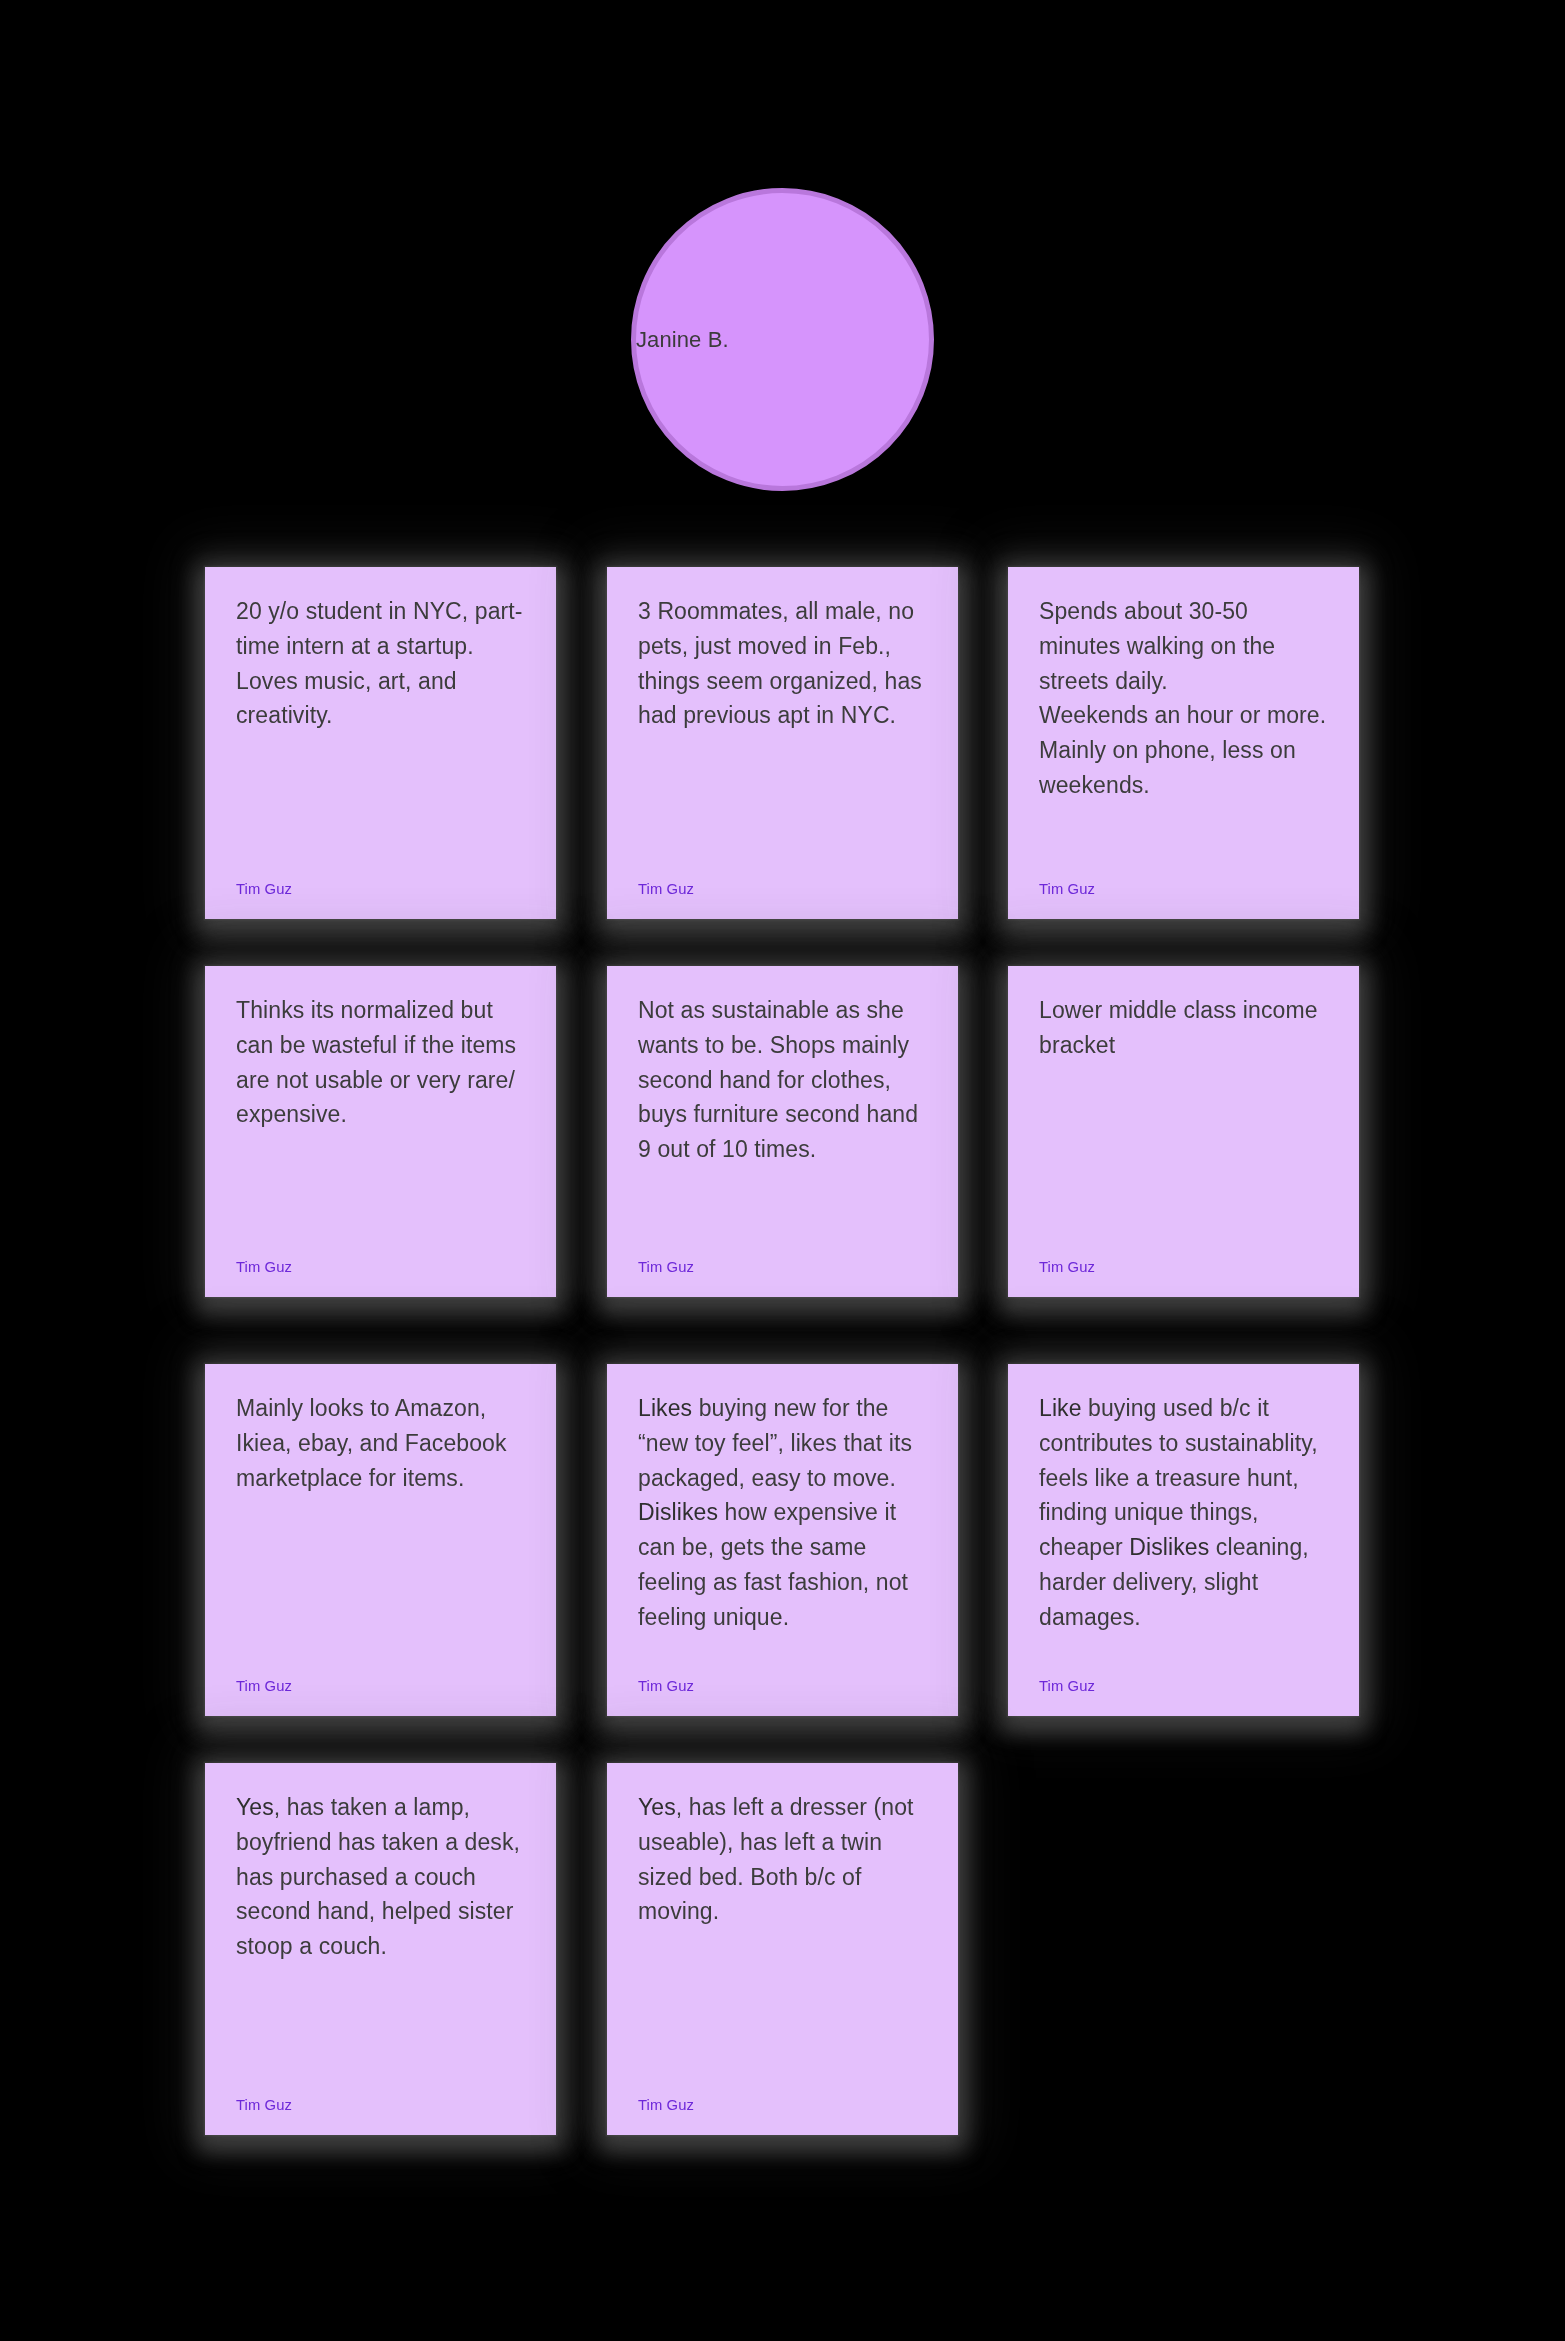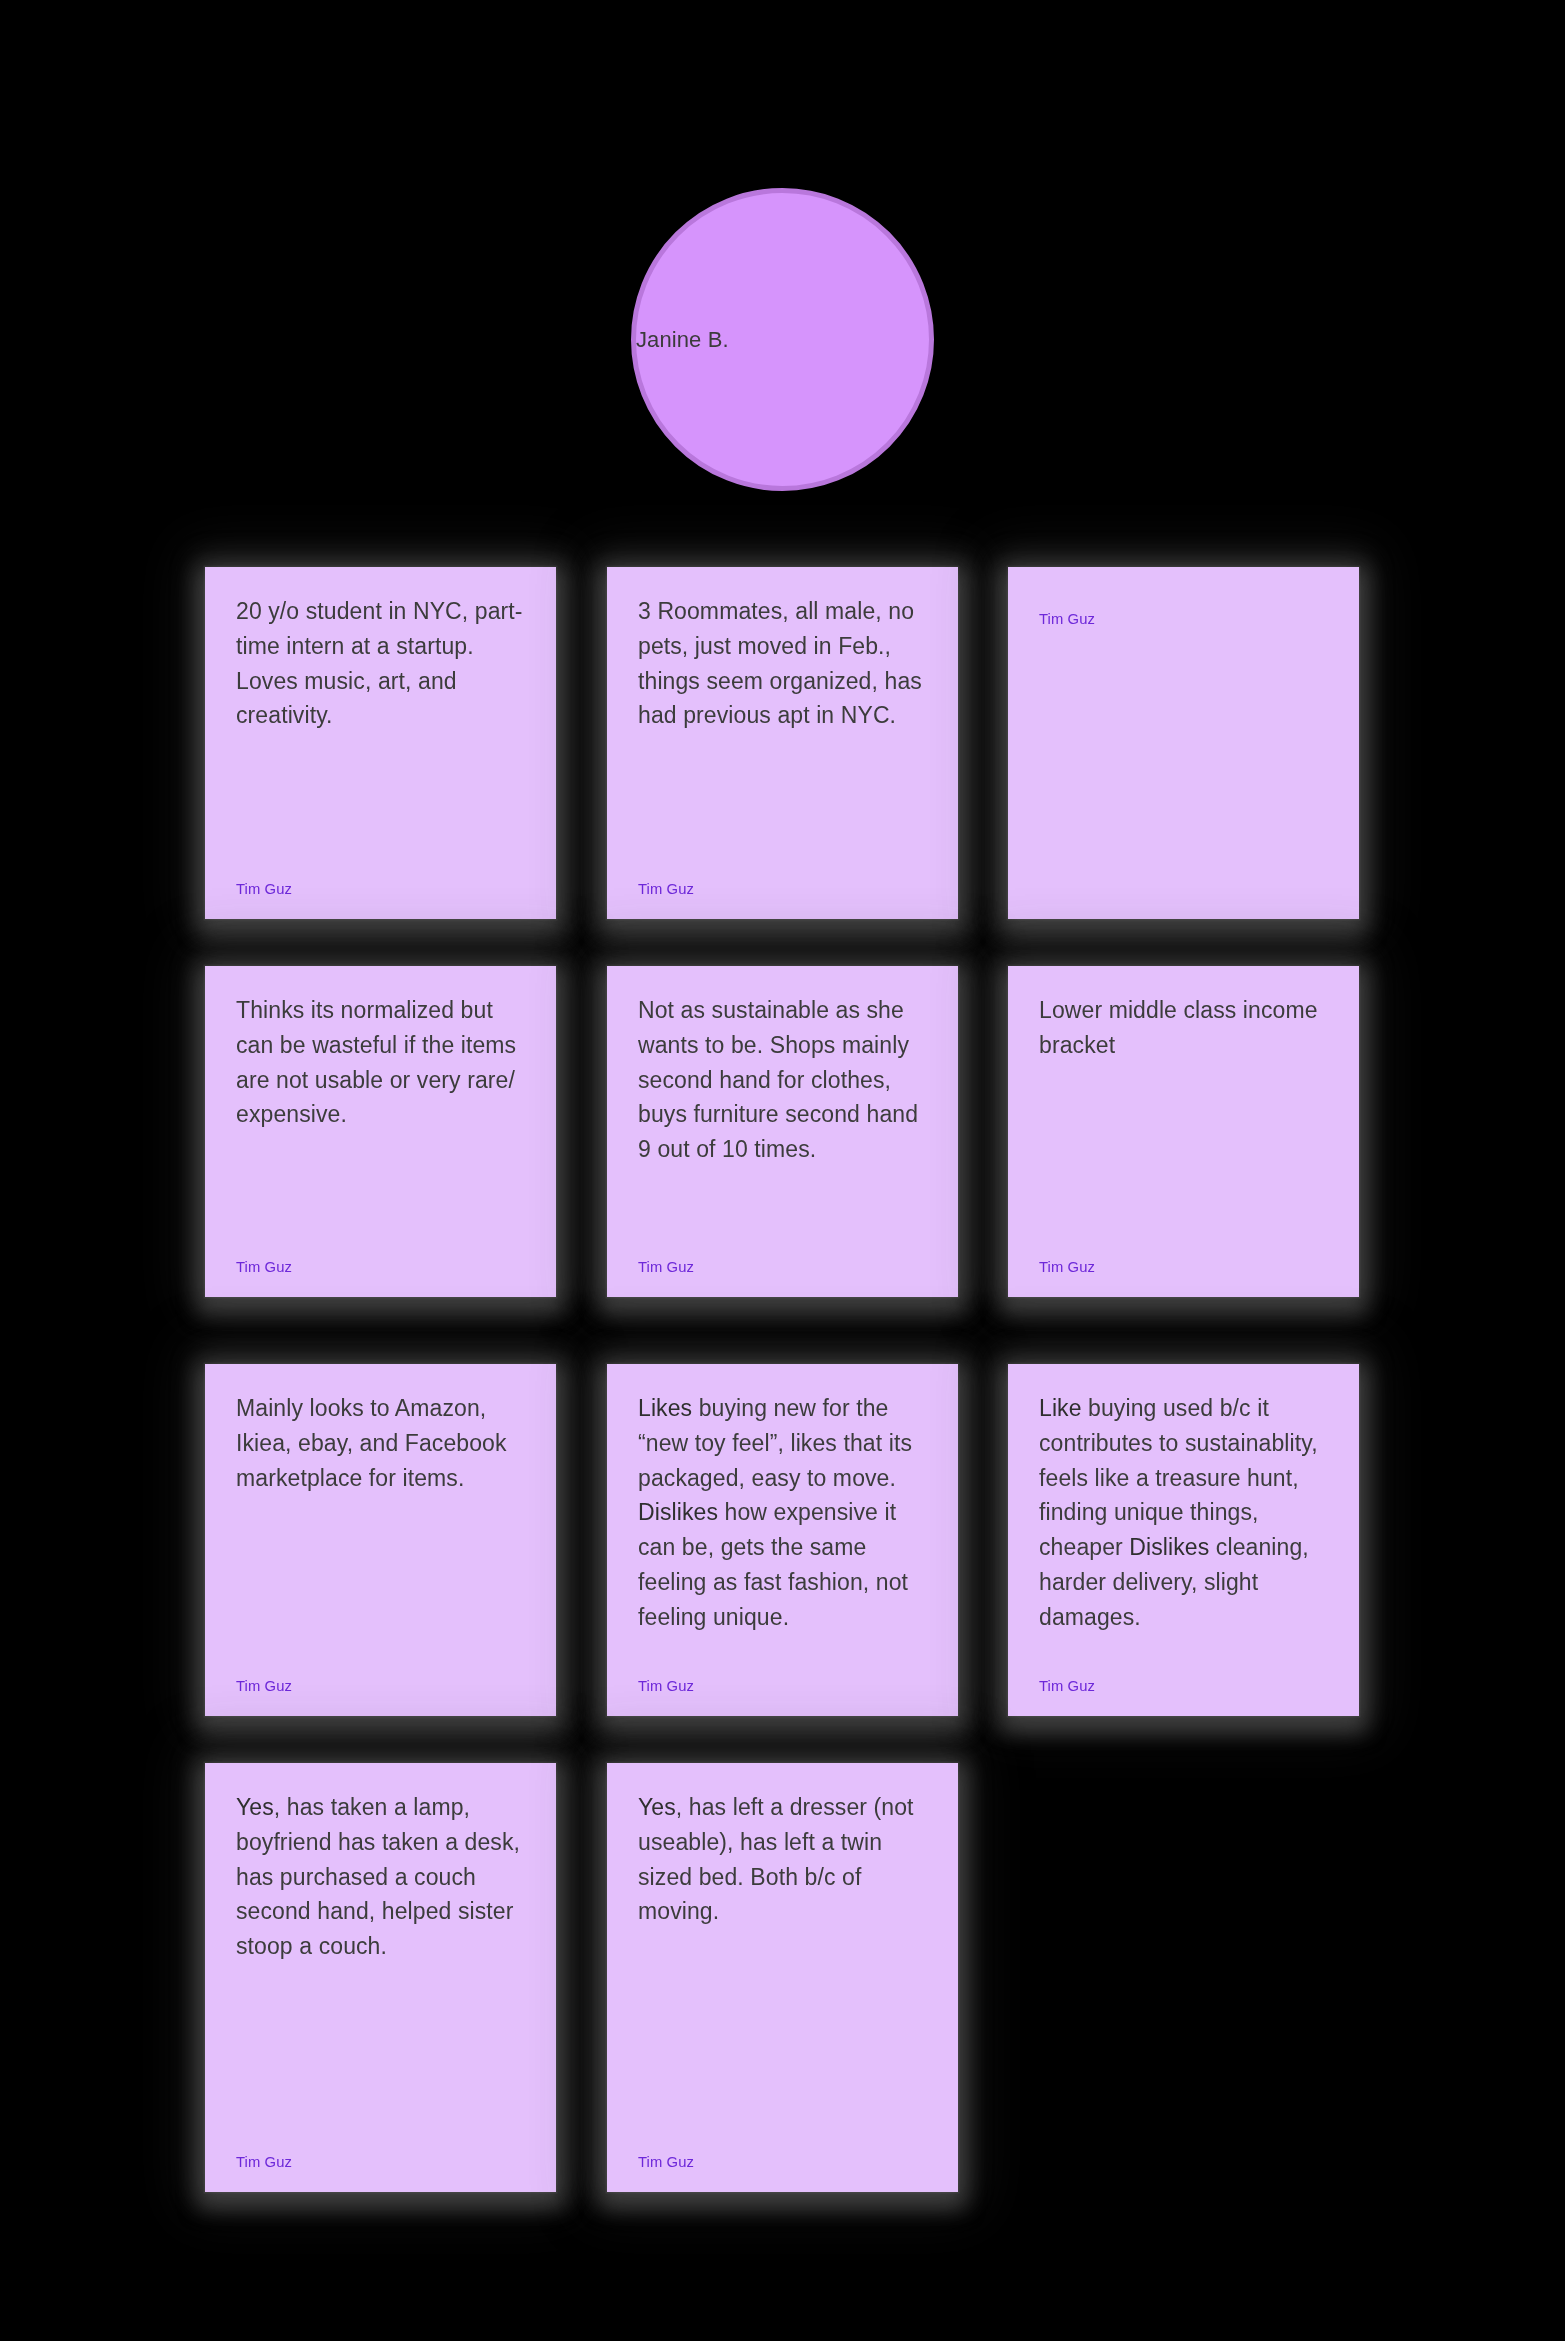--- a/index.html
+++ b/index.html
@@ -120,21 +120,21 @@
   .row-0 { top: 0px; }
   .row-0 .sticky-note { height: 352px; }
 
   .row-1 { top: 399px; }
   .row-1 .sticky-note { height: 331px; }
 
   .row-2 { top: 797px; }
   .row-2 .sticky-note { height: 352px; }
 
   .row-3 { top: 1196px; }
-  .row-3 .sticky-note { height: 429px; }
+  .row-3 .sticky-note { height: 372px; }
 </style>
 </head>
 <body>
 
 <div id="board">
 
   <div id="persona-circle">
     <span id="persona-label">Janine B.</span>
   </div>
 
@@ -142,20 +142,23 @@
     <div class="sticky-row row-0">
         <div class="sticky-note col-0">
           <div class="sticky-body">20 y/o student in NYC, part-time intern at a startup. Loves music, art, and creativity.</div>
           <div class="sticky-author">Tim Guz</div>
         </div>
         <div class="sticky-note col-1">
           <div class="sticky-body">3 Roommates, all male, no pets, just moved in Feb., things seem organized, has had previous apt in NYC.</div>
           <div class="sticky-author">Tim Guz</div>
         </div>
         <div class="sticky-note col-2">
+          <div class="sticky-body">Spends about 30-50 minutes walking on the streets daily.
+Weekends an hour or more.
+Mainly on phone, less on weekends.</div>
           <div class="sticky-author">Tim Guz</div>
         </div>
       </div>
     <div class="sticky-row row-1">
         <div class="sticky-note col-0">
           <div class="sticky-body">Thinks its normalized but can be wasteful if the items are not usable or very rare/ expensive.</div>
           <div class="sticky-author">Tim Guz</div>
         </div>
         <div class="sticky-note col-1">
           <div class="sticky-body">Not as sustainable as she wants to be. Shops mainly second hand for clothes, buys furniture second hand 9 out of 10 times.</div>

